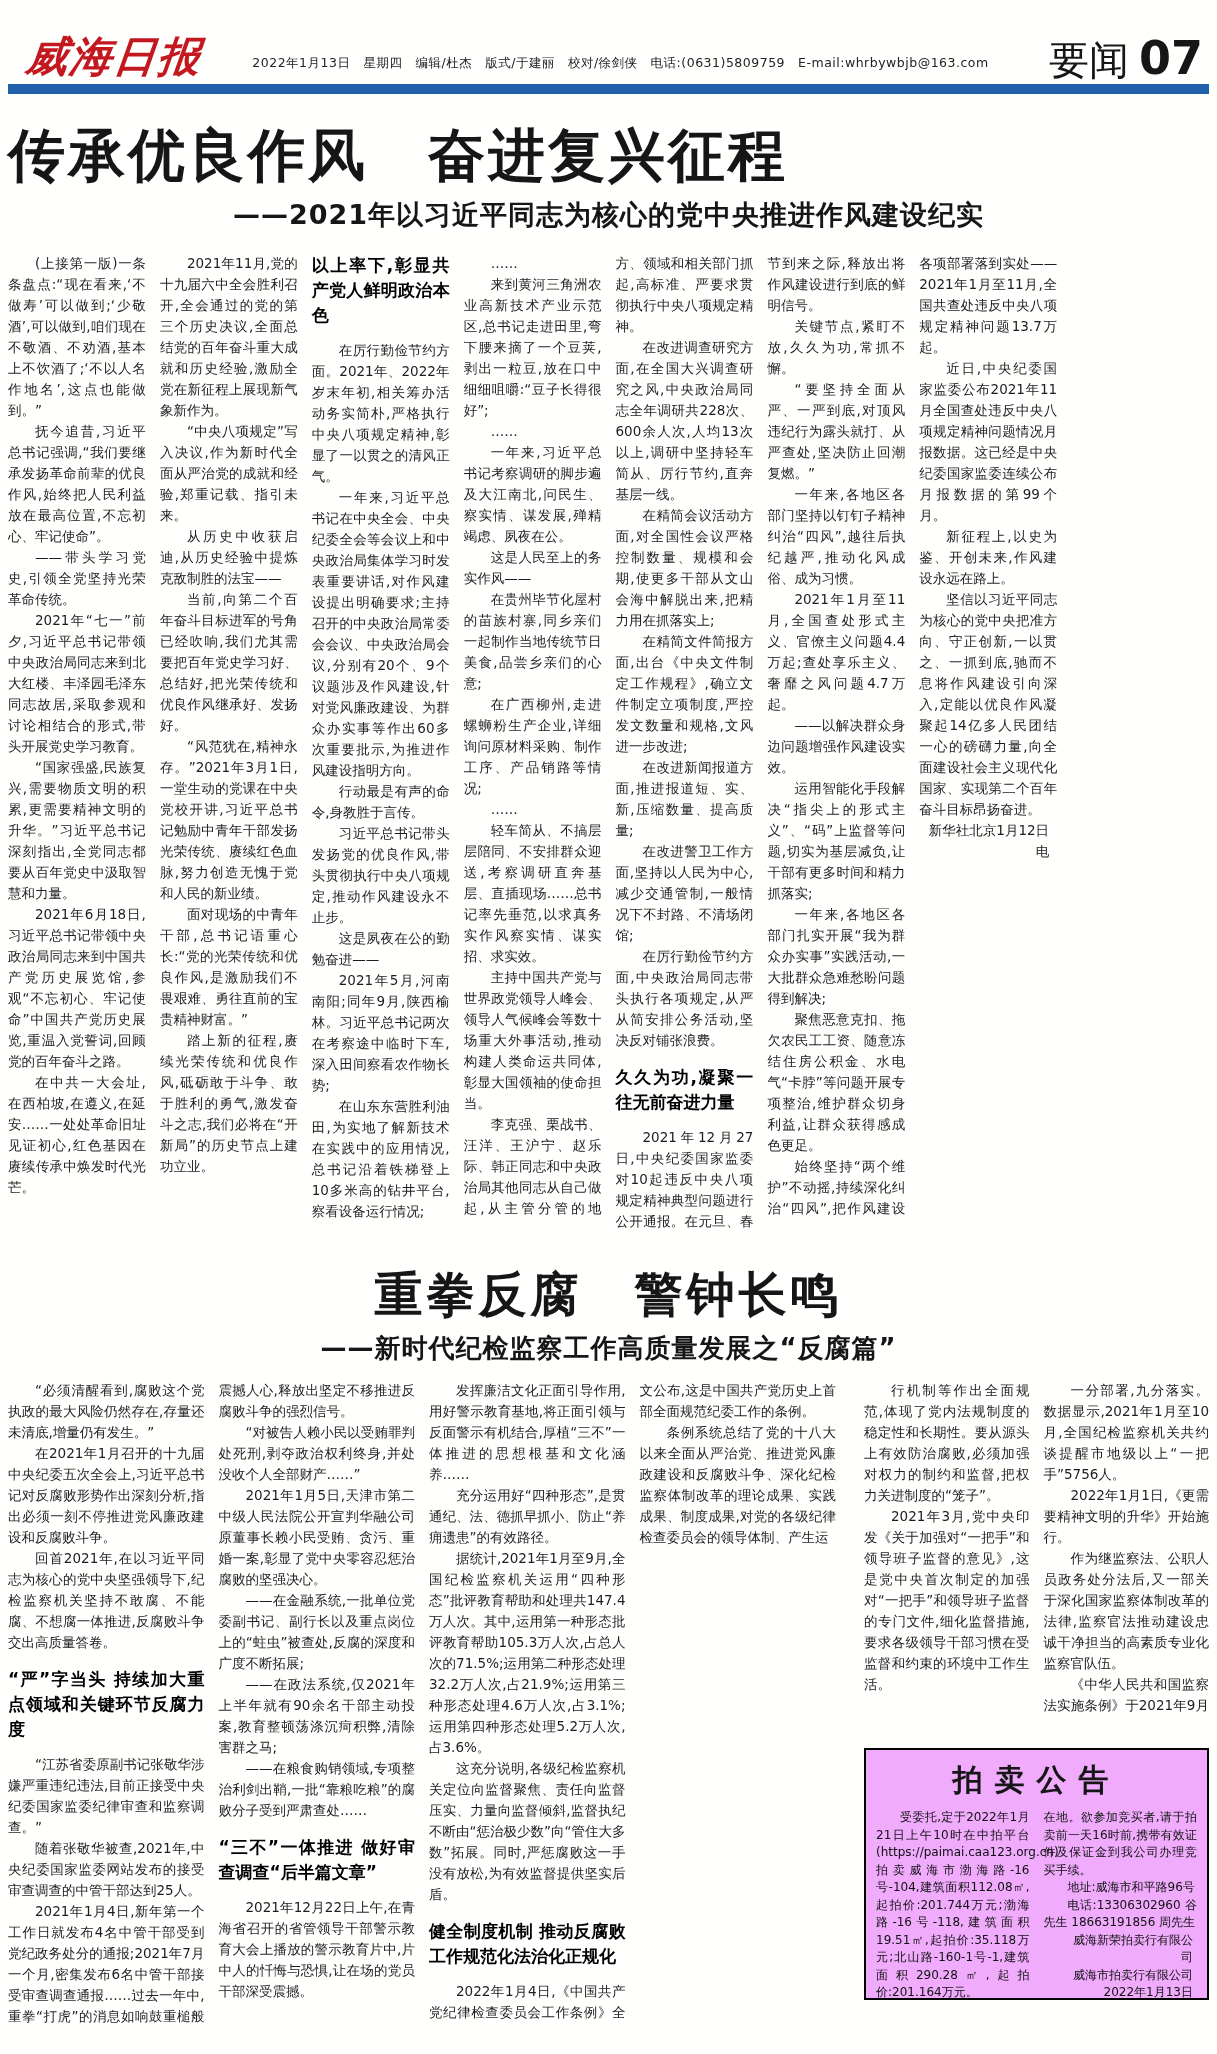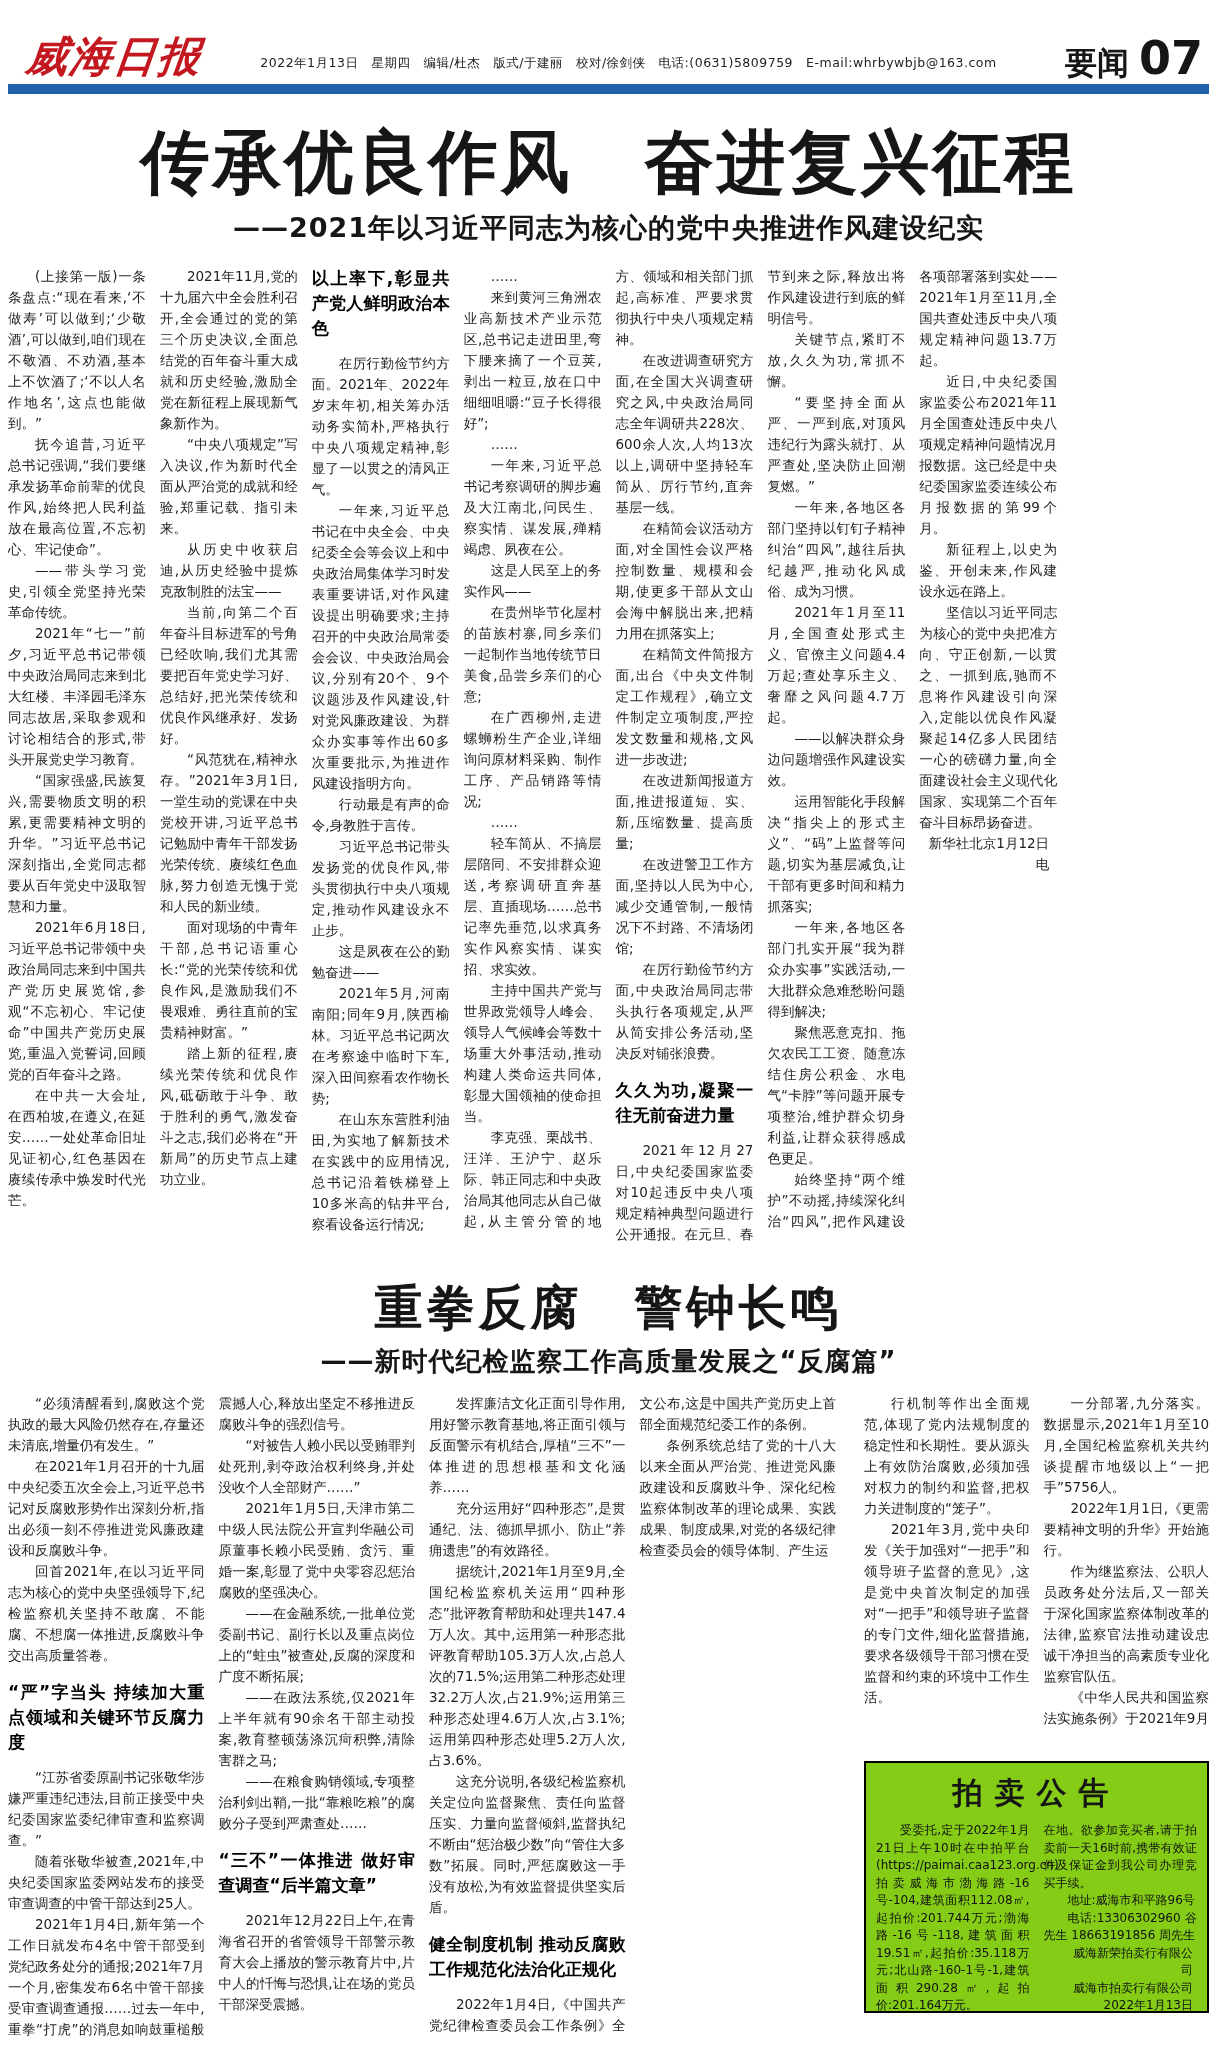--- a/index.html
+++ b/index.html
@@ -4,45 +4,45 @@
 <style>
   html,body{margin:0;padding:0;background:#e8e8e4;}
   .page{width:1217px;height:2054px;margin:0 auto;background:#fffffe;position:relative;
         font-family:"DejaVu Sans",sans-serif;color:#161616;overflow:hidden;box-sizing:border-box;padding:16px 8px 0 8px;}
   
   .masthead{display:flex;align-items:flex-end;justify-content:space-between;height:62px;}
   .logo{font-family:"DejaVu Serif",serif;font-weight:bold;font-style:italic;font-size:42px;
         color:#c3181f;letter-spacing:2px;transform:skewX(-6deg);line-height:1;padding-left:18px;white-space:nowrap;}
   .dateline{font-size:12.5px;color:#222;letter-spacing:.5px;white-space:nowrap;padding:0 10px 6px 0;font-weight:500;}
   .section-block{display:flex;align-items:flex-end;gap:10px;padding-right:6px;white-space:nowrap;}
-  .section-label{font-size:32px;font-weight:700;line-height:.9;}
+  .section-label{font-size:40px;font-weight:400;line-height:.9;}
   .page-number{font-size:46px;font-weight:700;line-height:.85;font-family:"DejaVu Sans",sans-serif;}
   .blue-rule{height:10px;background:#2160ab;margin-top:6px;}
   
-  .a1-headline{margin:30px 0 0 0;text-align:center;font-family:"DejaVu Serif",serif;
-               font-size:69px;font-weight:900;letter-spacing:3px;line-height:1.1;}
+  .a1-headline{margin:30px 0 0 0;font-family:"DejaVu Serif",serif;
+               font-size:57px;font-weight:900;letter-spacing:3px;line-height:1.1;}
   .a1-subtitle{text-align:center;font-size:27px;font-weight:700;margin:10px 0 20px 0;letter-spacing:1px;}
   
   .colbody{font-size:13.5px;line-height:21px;text-align:justify;color:#1d1d1d;}
   .colbody p{margin:0;text-indent:2em;}
   .colbody p.sig{text-align:right;text-indent:0;padding-right:8px;font-weight:500;}
   .colbody h3.crosshead{font-size:17px;line-height:25px;font-weight:700;margin:14px 0 12px 0;
                         text-indent:0;break-inside:avoid;color:#000;}
   .a1-body{margin-top:16px;height:986px;column-count:8;column-gap:14px;column-fill:auto;overflow:hidden;}
   
   .a2-headline{margin:30px 0 2px 0;text-align:center;font-family:"DejaVu Serif",serif;
                font-size:48px;font-weight:900;letter-spacing:4px;line-height:1.05;}
   .a2-subtitle{text-align:center;font-size:26px;font-weight:700;margin:12px 0 0 0;letter-spacing:1px;}
   .a2-body{margin-top:14px;display:flex;gap:28px;height:648px;overflow:hidden;}
   .a2-left{width:842px;column-count:4;column-gap:14px;column-fill:auto;height:648px;overflow:hidden;}
   .a2-right{width:345px;display:flex;flex-direction:column;}
   .a2-right-text{column-count:2;column-gap:14px;column-fill:auto;height:356px;overflow:hidden;}
   
   .auction-box{border:2px solid #000;margin-top:12px;padding:8px 10px 6px 10px;height:252px;
-               box-sizing:border-box;overflow:hidden;background:#84cc16;}
+               box-sizing:border-box;overflow:hidden;background:#f0abfc;}
   .auction-title{text-align:center;font-family:"DejaVu Serif",serif;font-size:30px;font-weight:900;
                  letter-spacing:12px;margin:2px 0 8px 0;}
   .auction-body{column-count:2;column-gap:14px;font-size:12px;line-height:17.5px;text-align:justify;color:#111;}
   .auction-body p{margin:0;text-indent:2em;}
   .auction-line{text-indent:2em;}
   .auction-sig{text-align:right;text-indent:0;padding-right:4px;}
 </style>
 </head>
 <body>
 

